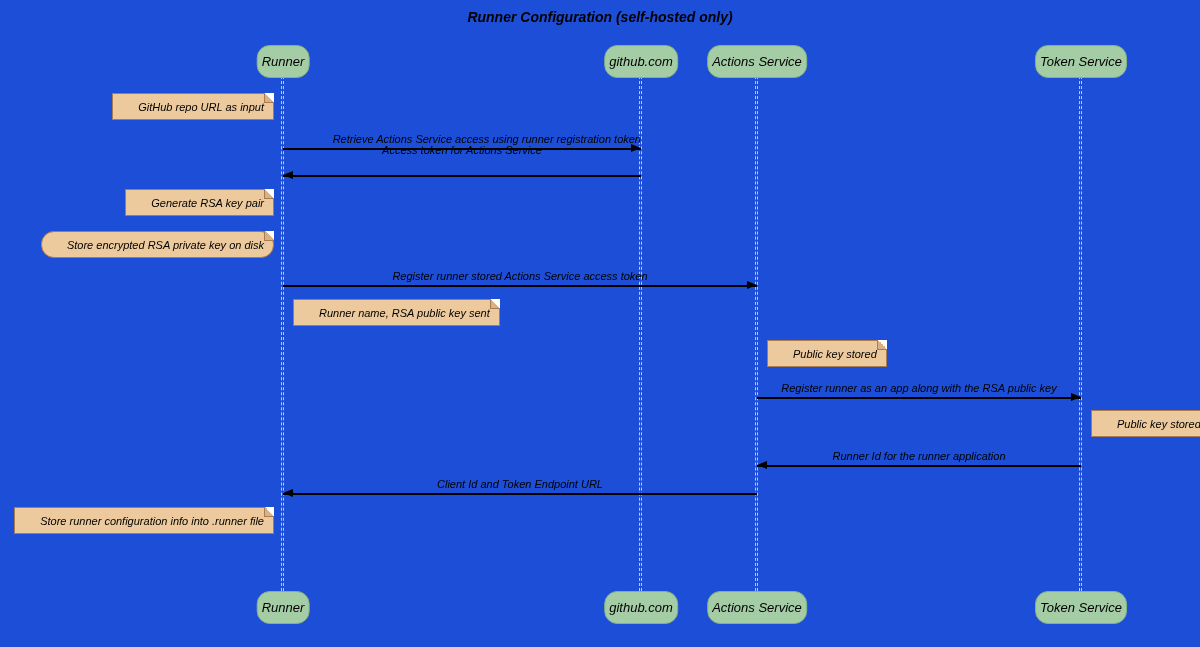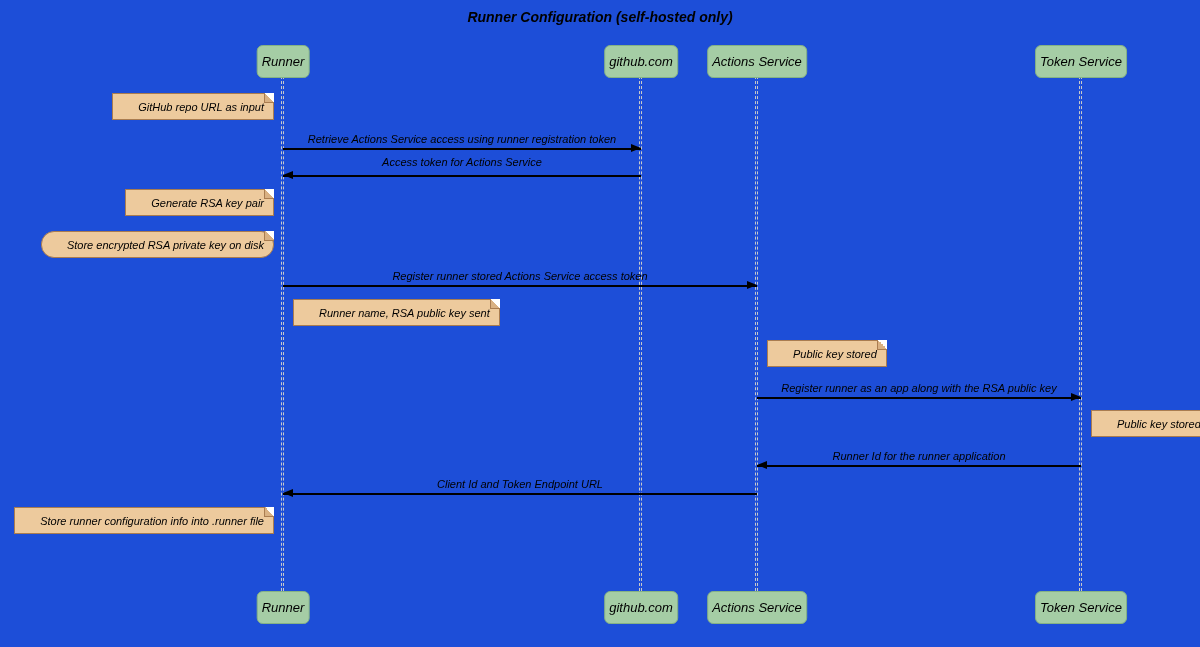--- a/index.html
+++ b/index.html
@@ -30,21 +30,21 @@
     position:absolute;width:3px;
     border-left:1px dashed var(--lifeline);
     border-right:1px dashed var(--lifeline);
     box-sizing:border-box;
   }
   .participant{
     position:absolute;
     transform:translateX(-50%);
     background:var(--participant-fill);
     border:1px solid var(--participant-border);
-    border-radius:6px;
+    border-radius:13px;
     font-size:13px;line-height:17px;
     padding:7px 4px;
     white-space:nowrap;
     box-sizing:border-box;
   }
   .note{
     position:absolute;
     background:var(--note-fill);
     border:1px solid var(--note-border);
     font-size:11px;line-height:14px;
@@ -121,27 +121,27 @@
   <div class="note" style="left:1091px;top:410px;">
     <span class="fold"></span>
     <span>Public key stored</span>
   </div>
   <div class="note" style="right:926px;top:507px;">
     <span class="fold"></span>
     <span>Store runner configuration info into .runner file</span>
   </div>
 
   <div>
-    <div class="msg-label" style="left:283px;top:133px;width:358px;">Retrieve Actions Service access using runner registration token</div>
+    <div class="msg-label" style="left:283px;top:133px;width:358px;text-align:right;">Retrieve Actions Service access using runner registration token</div>
     <div class="msg-line" style="left:283px;top:148px;width:358px;"></div>
     <div class="ah ah-r" style="left:631px;top:144px;"></div>
   </div>
 
   <div>
-    <div class="msg-label" style="left:283px;top:156px;width:358px;text-align:center;">Access token for Actions Service</div>
+    <div class="msg-label" style="left:283px;top:144px;width:358px;text-align:center;">Access token for Actions Service</div>
     <div class="msg-line" style="left:283px;top:175px;width:358px;"></div>
     <div class="ah ah-l" style="left:283px;top:171px;"></div>
   </div>
 
   <div>
     <div class="msg-label" style="left:283px;top:270px;width:474px;">Register runner stored Actions Service access token</div>
     <div class="msg-line" style="left:283px;top:285px;width:474px;"></div>
     <div class="ah ah-r" style="left:747px;top:281px;"></div>
   </div>
 

